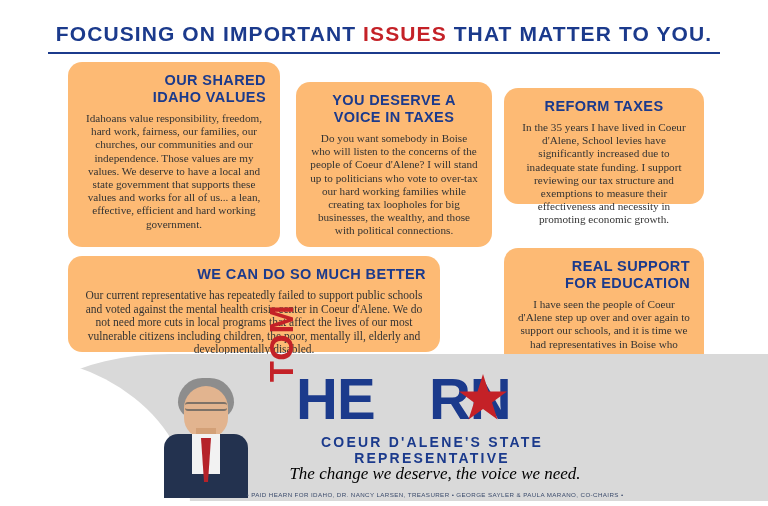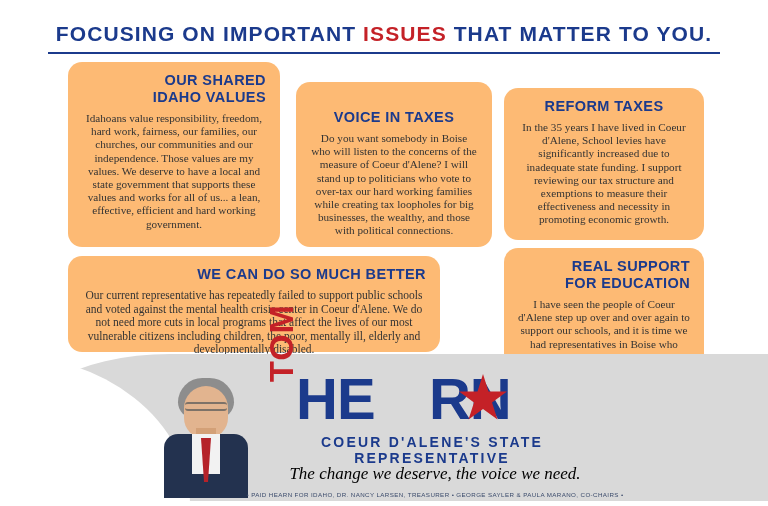--- a/index.html
+++ b/index.html
@@ -63,21 +63,21 @@
     font-family: "Liberation Serif", serif;
     font-size: 11.2px;
     line-height: 13.2px;
     color: #333333;
     text-align: center;
   }
   .card p.justify { text-align: center; }
 
   #card-values  { left: 68px;  top: 62px;  width: 212px; height: 185px; }
   #card-voice   { left: 296px; top: 82px;  width: 196px; height: 165px; }
-  #card-taxes   { left: 504px; top: 88px;  width: 200px; height: 152px; }
+  #card-taxes   { left: 504px; top: 88px;  width: 200px; height: 116px; }
   #card-better  { left: 68px;  top: 256px; width: 372px; height: 96px; }
   #card-edu     { left: 504px; top: 248px; width: 200px; height: 120px; }
 
   #card-better h2 { text-align: right; font-size: 14.5px; }
   #card-better p  { font-size: 11.5px; line-height: 13.6px; }
 
   
   .bottom-band {
     position: absolute;
     left: 0;
@@ -234,24 +234,24 @@
   <div class="card" id="card-values">
     <h2>
       <span>OUR SHARED</span><br>
       <span>IDAHO VALUES</span>
     </h2>
     <p>Idahoans value responsibility, freedom, hard work, fairness, our families, our churches, our communities and our independence. Those values are my values. We deserve to have a local and state government that supports these values and works for all of us... a lean, effective, efficient and hard working government.</p>
   </div>
 
   <div class="card" id="card-voice">
     <h2 class="center">
-      <br>
+      <span>YOU DESERVE A</span><br>
       <span>VOICE IN TAXES</span>
     </h2>
-    <p>Do you want somebody in Boise who will listen to the concerns of the measure of Coeur d'Alene? I will stand up to politicians who vote to over-tax our hard working families while creating tax loopholes for big businesses, the wealthy, and those with political connections.</p>
+    <p>Do you want somebody in Boise who will listen to the concerns of the people of Coeur d'Alene? I will stand up to politicians who vote to over-tax our hard working families while creating tax loopholes for big businesses, the wealthy, and those with political connections.</p>
   </div>
 
   <div class="card" id="card-taxes">
     <h2 class="center">
       <span>REFORM TAXES</span>
     </h2>
     <p>In the 35 years I have lived in Coeur d'Alene, School levies have significantly increased due to inadequate state funding. I support reviewing our tax structure and exemptions to measure their effectiveness and necessity in promoting economic growth.</p>
   </div>
 
   <div class="card" id="card-better">

